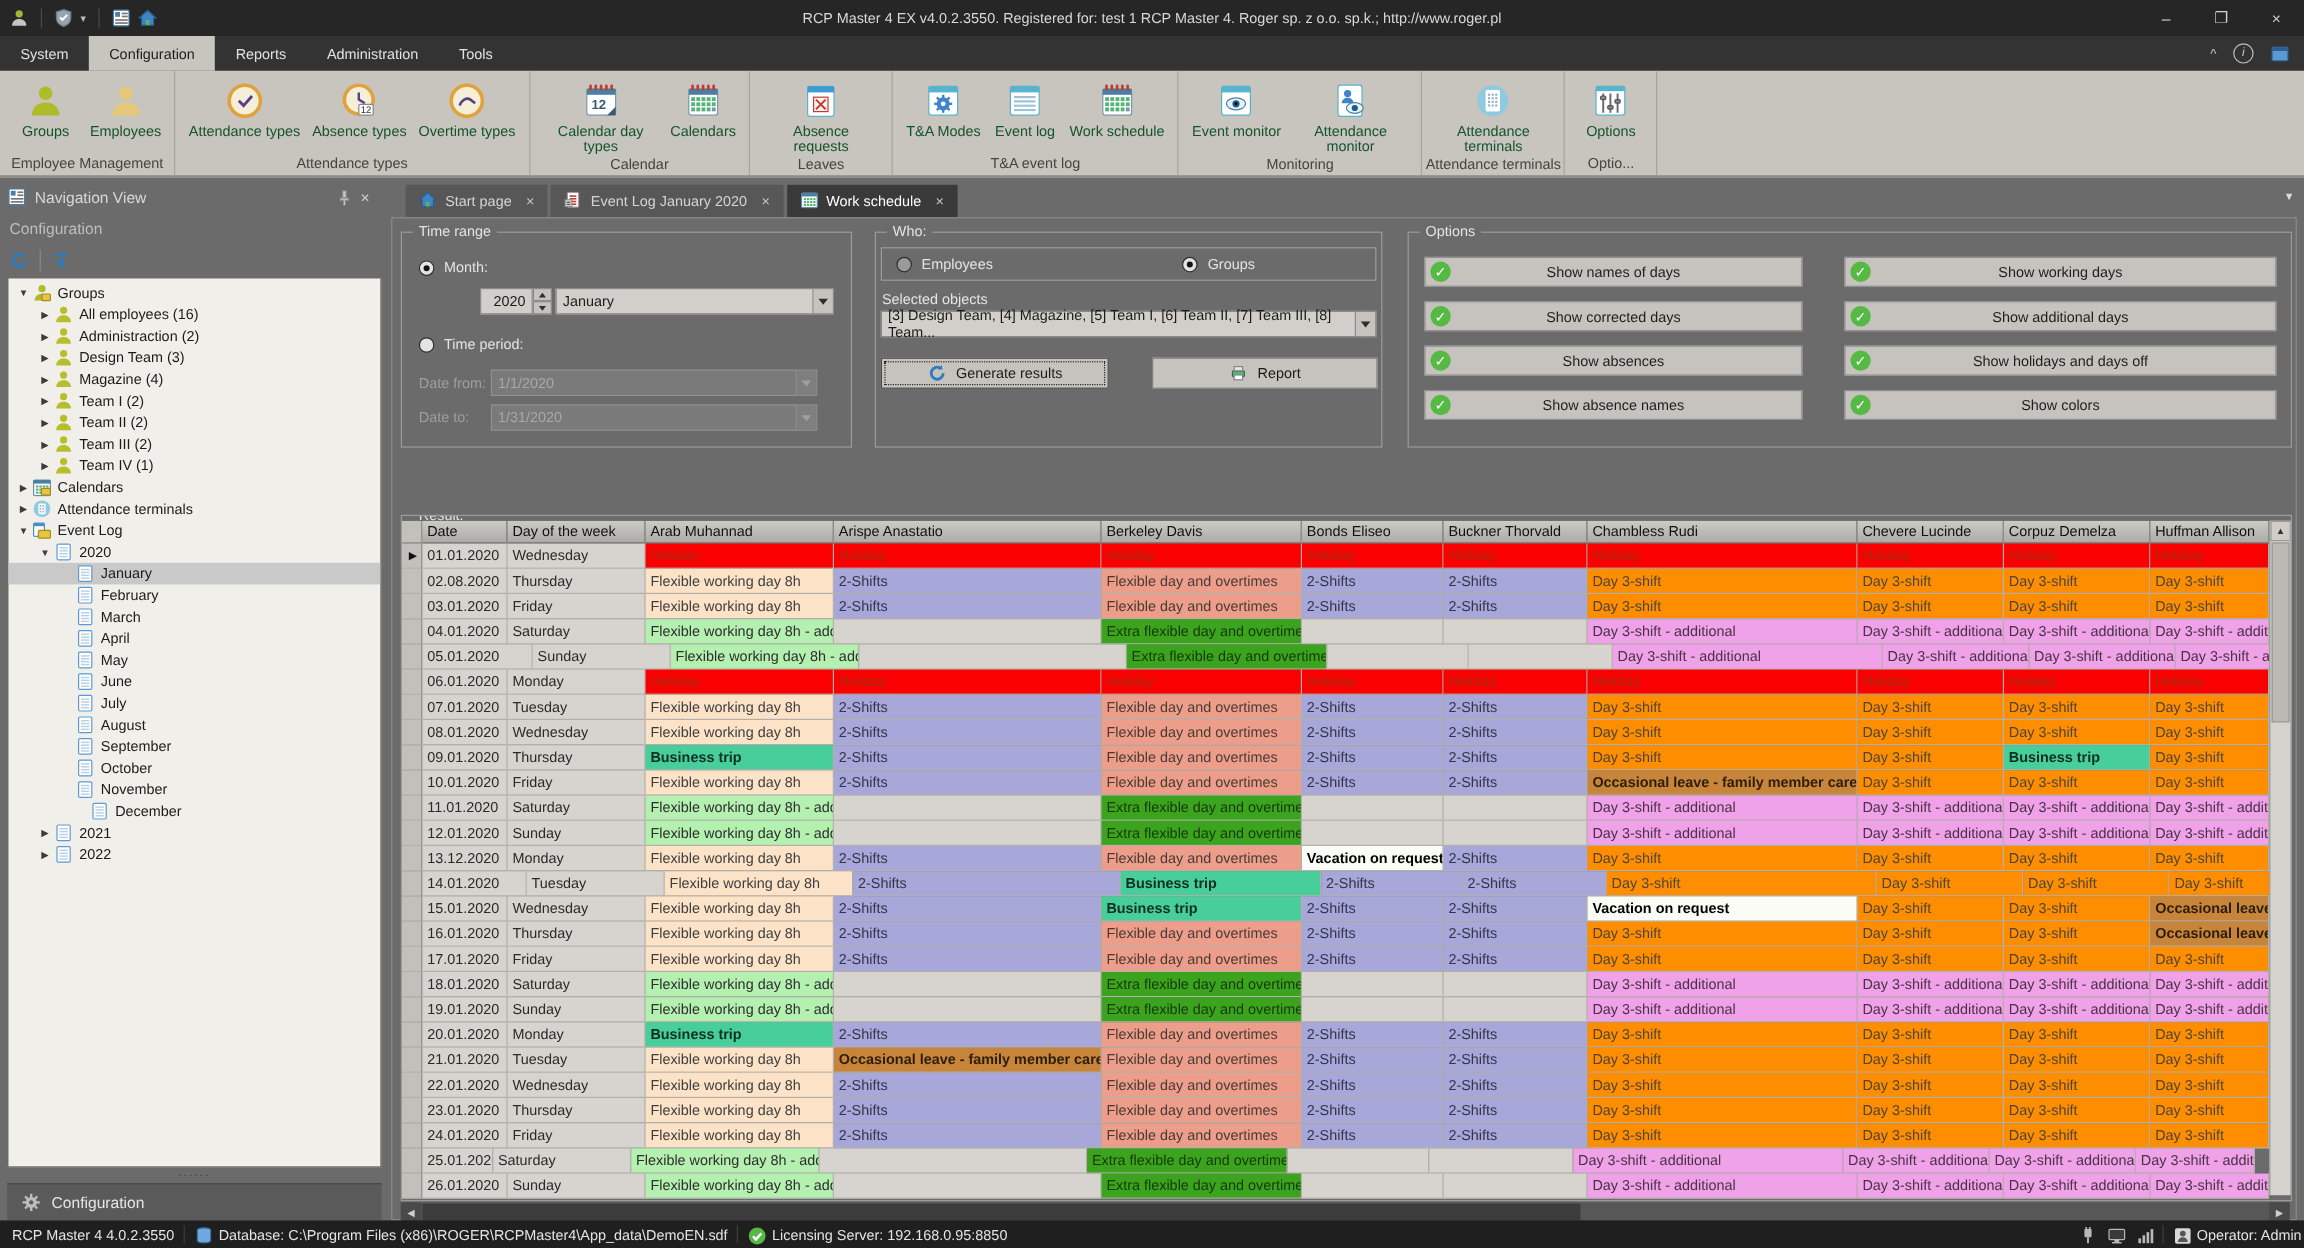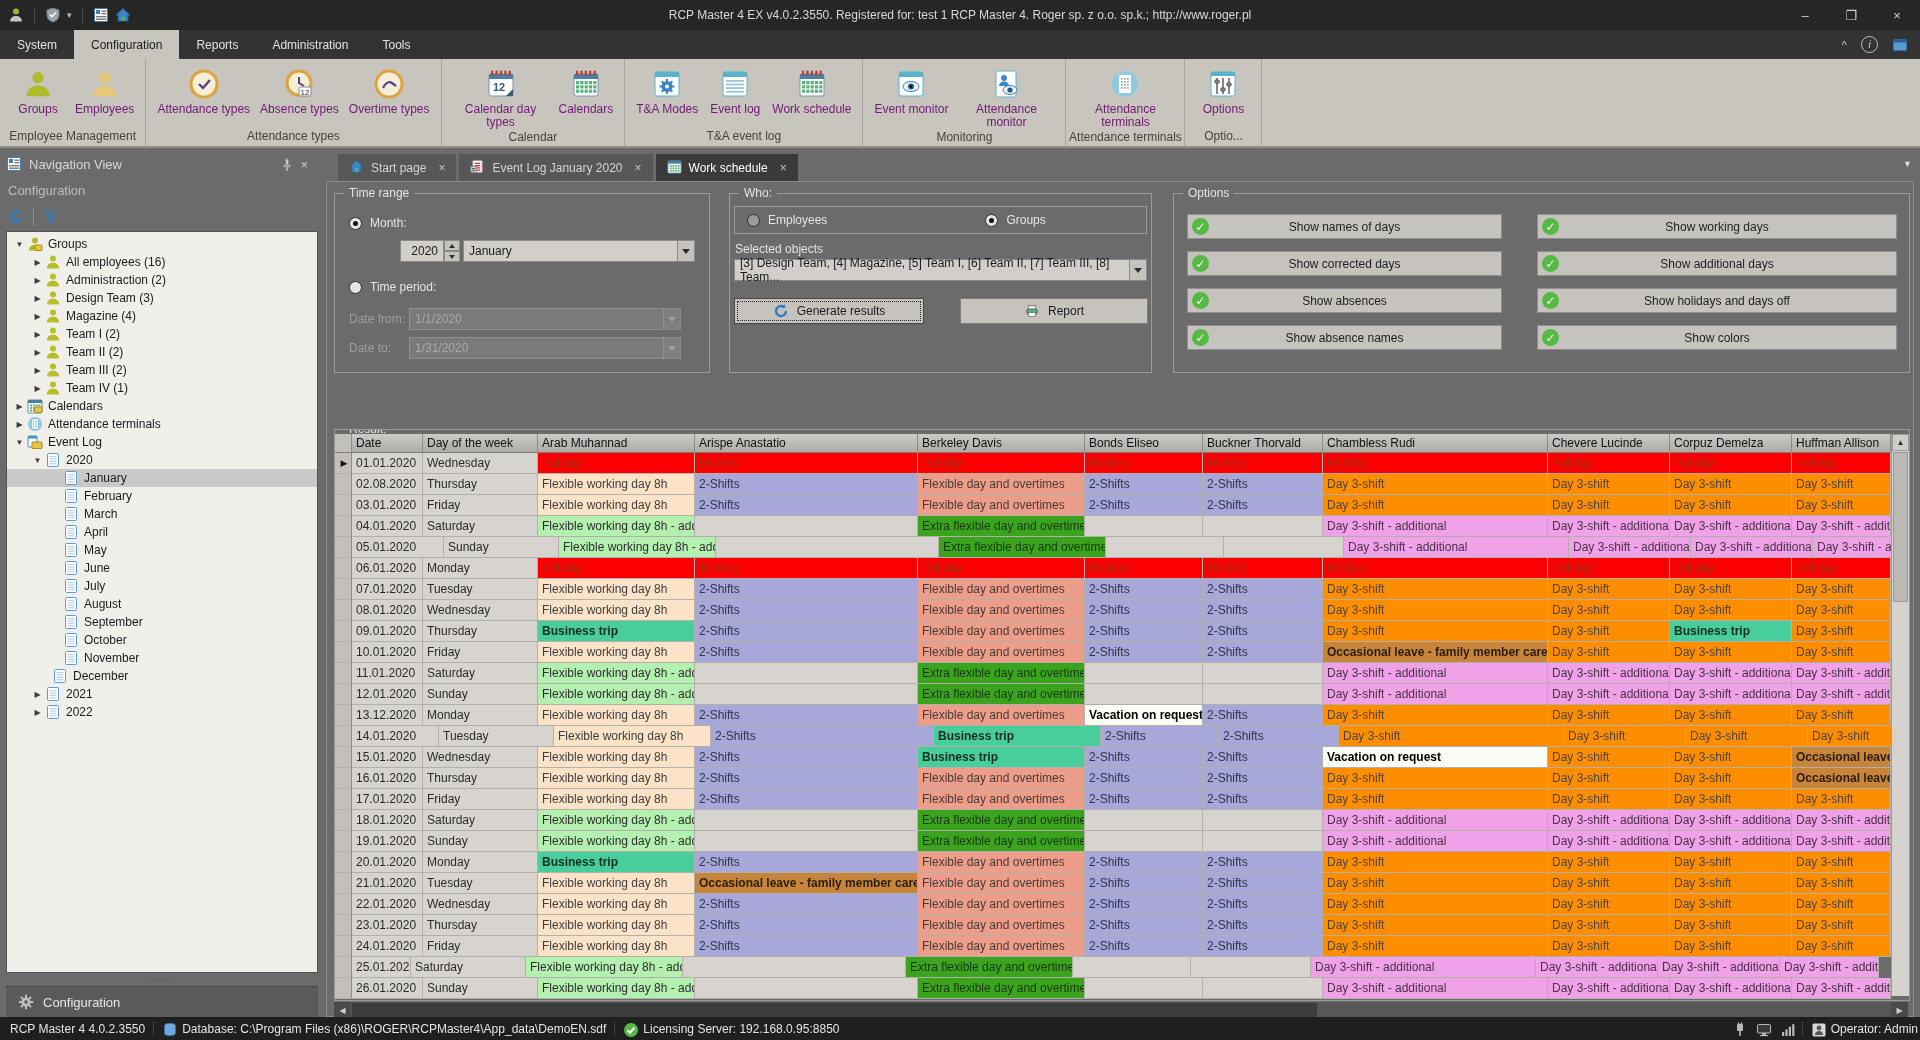--- a/index.html
+++ b/index.html
@@ -17,21 +17,21 @@
   .menubar{position:absolute;top:30px;left:0;right:0;height:29px;background:#333333;display:flex;align-items:stretch;}
   .menu-item{padding:0 17px;display:flex;align-items:center;color:#E2E2E2;font-size:12px;}
   .menu-item.active{background:#C8C4BE;color:#1C1C1C;}
   .menu-right{margin-left:auto;display:flex;align-items:center;gap:14px;padding-right:12px;color:#CFCFCF;}
   .info-circ{width:15px;height:15px;border-radius:50%;border:1px solid #BFBFBF;display:flex;align-items:center;justify-content:center;font-size:10px;font-style:italic;}
   
   .ribbon{position:absolute;top:59px;left:0;right:0;height:87px;background:#C8C4BE;border-bottom:2px solid #8F8C86;display:flex;}
   .rb-group{display:flex;flex-direction:column;border-right:1px solid #A7A49E;}
   .rb-items{flex:1;display:flex;align-items:flex-start;padding:5px 8px 0;gap:4px;}
   .rb-item{min-width:54px;max-width:96px;display:flex;flex-direction:column;align-items:center;text-align:center;
-    color:#701a75;line-height:1.1;padding:1px 3px;}
+    color:#14532d;line-height:1.1;padding:1px 3px;}
   .rb-item .ic{height:38px;display:flex;align-items:center;}
   .rb-glabel{height:17px;text-align:center;color:#45443F;font-size:12px;}
   
   .content{position:absolute;top:148px;bottom:23px;left:0;right:0;display:flex;}
   
   .sidebar{width:312px;margin:3px 0 0 6px;display:flex;flex-direction:column;}
   .sb-header{height:26px;display:flex;align-items:center;gap:7px;color:#D8D8D8;font-size:13px;}
   .sb-header .sp{flex:1;}
   .sb-sub{height:26px;display:flex;align-items:center;color:#BEBEBE;font-size:13px;padding-left:2px;}
   .sb-tools{height:28px;display:flex;align-items:center;gap:6px;padding-left:2px;}
@@ -259,20 +259,36 @@
             <span>Calendars</span>
           </div>
         </div>
         <div class="rb-glabel">Calendar</div>
       </div>
       <div class="rb-group">
         <div class="rb-items">
           <div class="rb-item">
             <span class="ic">
               <svg width="30" height="30" viewBox="0 0 30 30" xmlns="http://www.w3.org/2000/svg">
+                <rect x="4" y="3" width="22" height="25" rx="2" fill="#FFF" stroke="#58B4CC"></rect>
+                <rect x="4" y="3" width="22" height="5" fill="#3D9BD1"></rect>
+                <rect x="9" y="12" width="12" height="12" fill="#FDF3F3" stroke="#C23B2E"></rect>
+                <path d="M11 14l8 8M19 14l-8 8" stroke="#C23B2E" stroke-width="1.6"></path>
+              </svg>
+            </span>
+            <span>Absence requests</span>
+          </div>
+        </div>
+        <div class="rb-glabel">Leaves</div>
+      </div>
+      <div class="rb-group">
+        <div class="rb-items">
+          <div class="rb-item">
+            <span class="ic">
+              <svg width="30" height="30" viewBox="0 0 30 30" xmlns="http://www.w3.org/2000/svg">
                 <rect x="3" y="3" width="24" height="24" rx="2" fill="#FFF" stroke="#58B4CC"></rect>
                 <rect x="3" y="3" width="24" height="5" fill="#58B4CC"></rect>
                 <circle cx="15" cy="17.5" r="5.5" fill="#3D85C6"></circle>
                 <circle cx="15" cy="17.5" r="2" fill="#FFF"></circle>
                 <rect x="14" y="10" width="2" height="3" fill="#3D85C6" transform="rotate(0 15 17.5)"></rect>
                 <rect x="14" y="10" width="2" height="3" fill="#3D85C6" transform="rotate(45 15 17.5)"></rect>
                 <rect x="14" y="10" width="2" height="3" fill="#3D85C6" transform="rotate(90 15 17.5)"></rect>
                 <rect x="14" y="10" width="2" height="3" fill="#3D85C6" transform="rotate(135 15 17.5)"></rect>
                 <rect x="14" y="10" width="2" height="3" fill="#3D85C6" transform="rotate(180 15 17.5)"></rect>
                 <rect x="14" y="10" width="2" height="3" fill="#3D85C6" transform="rotate(225 15 17.5)"></rect>
@@ -680,21 +696,21 @@
             <span class="exp"></span>
             <span class="tree-ic"><svg width="16" height="16" viewBox="0 0 16 16" xmlns="http://www.w3.org/2000/svg">
                 <rect x="2.5" y="1.5" width="11" height="13" rx="1" fill="#FFF" stroke="#5B9BD5"></rect>
                 <rect x="4.5" y="4" width="7" height="1.2" fill="#B9CFE4"></rect>
                 <rect x="4.5" y="6.4" width="7" height="1.2" fill="#B9CFE4"></rect>
                 <rect x="4.5" y="8.8" width="7" height="1.2" fill="#B9CFE4"></rect>
                 <rect x="4.5" y="11.2" width="7" height="1.2" fill="#B9CFE4"></rect>
               </svg></span>
             <span>November</span>
           </div>
-          <div class="tree-row" style="padding-left: 31px; align-items: center;">
+          <div class="tree-row" style="padding-left: 54px; align-items: center;">
             <span class="exp"></span>
             <span class="tree-ic"><svg width="16" height="16" viewBox="0 0 16 16" xmlns="http://www.w3.org/2000/svg">
                 <rect x="2.5" y="1.5" width="11" height="13" rx="1" fill="#FFF" stroke="#5B9BD5"></rect>
                 <rect x="4.5" y="4" width="7" height="1.2" fill="#B9CFE4"></rect>
                 <rect x="4.5" y="6.4" width="7" height="1.2" fill="#B9CFE4"></rect>
                 <rect x="4.5" y="8.8" width="7" height="1.2" fill="#B9CFE4"></rect>
                 <rect x="4.5" y="11.2" width="7" height="1.2" fill="#B9CFE4"></rect>
               </svg></span>
             <span>December</span>
           </div>

